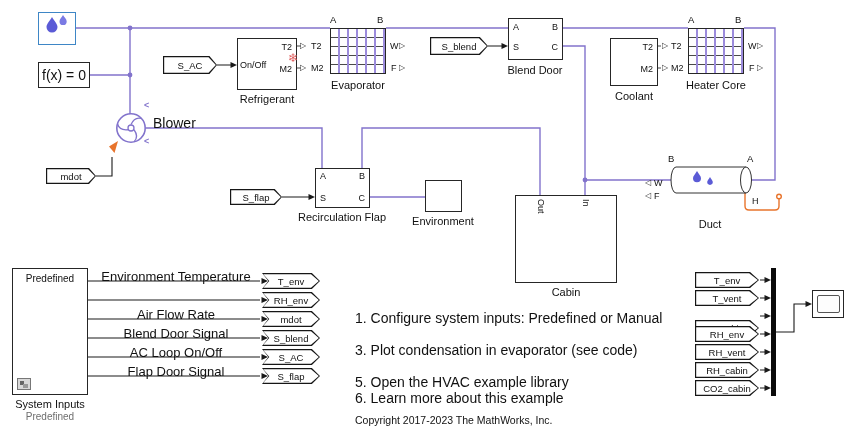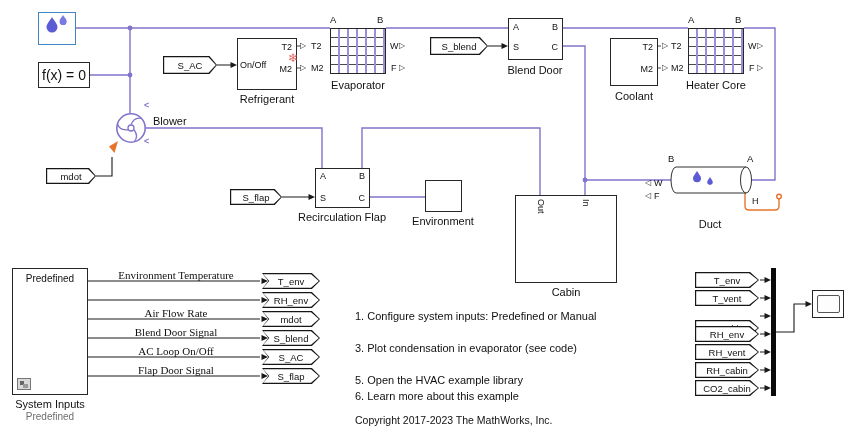--- a/index.html
+++ b/index.html
@@ -15,22 +15,22 @@
   .plabel{position:absolute;font-size:9px;line-height:10px;white-space:nowrap;}
   .tri{position:absolute;font-size:8px;line-height:10px;color:#333;}
   .vert{writing-mode:vertical-rl;font-size:9px;}
   .tag{position:absolute;}
   .tag-bg{position:absolute;inset:0;background:#161616;clip-path:var(--shape);}
   .tag-fg{position:absolute;inset:1.2px;background:#fff;clip-path:var(--shape);}
   .tag-label{position:absolute;inset:0;display:flex;align-items:center;justify-content:center;
              font-size:9.5px;}
   .from{--shape:polygon(0% 0%,86% 0%,100% 50%,86% 100%,0% 100%);}
   .goto{--shape:polygon(0% 0%,86% 0%,100% 50%,86% 100%,0% 100%,11% 50%);}
-  .siglabel{position:absolute;font-size:11px;white-space:nowrap;transform:translateX(-50%);font-family:Liberation Serif, serif;}
-  .note{position:absolute;font-size:11px;white-space:nowrap;}
+  .siglabel{position:absolute;font-size:13px;white-space:nowrap;transform:translateX(-50%);}
+  .note{position:absolute;font-size:14px;white-space:nowrap;}
   .flex-center{display:flex;align-items:center;justify-content:center;}
   .chev{position:absolute;font-size:9px;color:#8273CC;font-weight:bold;}
 </style>
 </head>
 <body>
 
 <div id="canvas">
 
   <svg class="abs" style="left:0;top:0" width="858" height="445">
 

